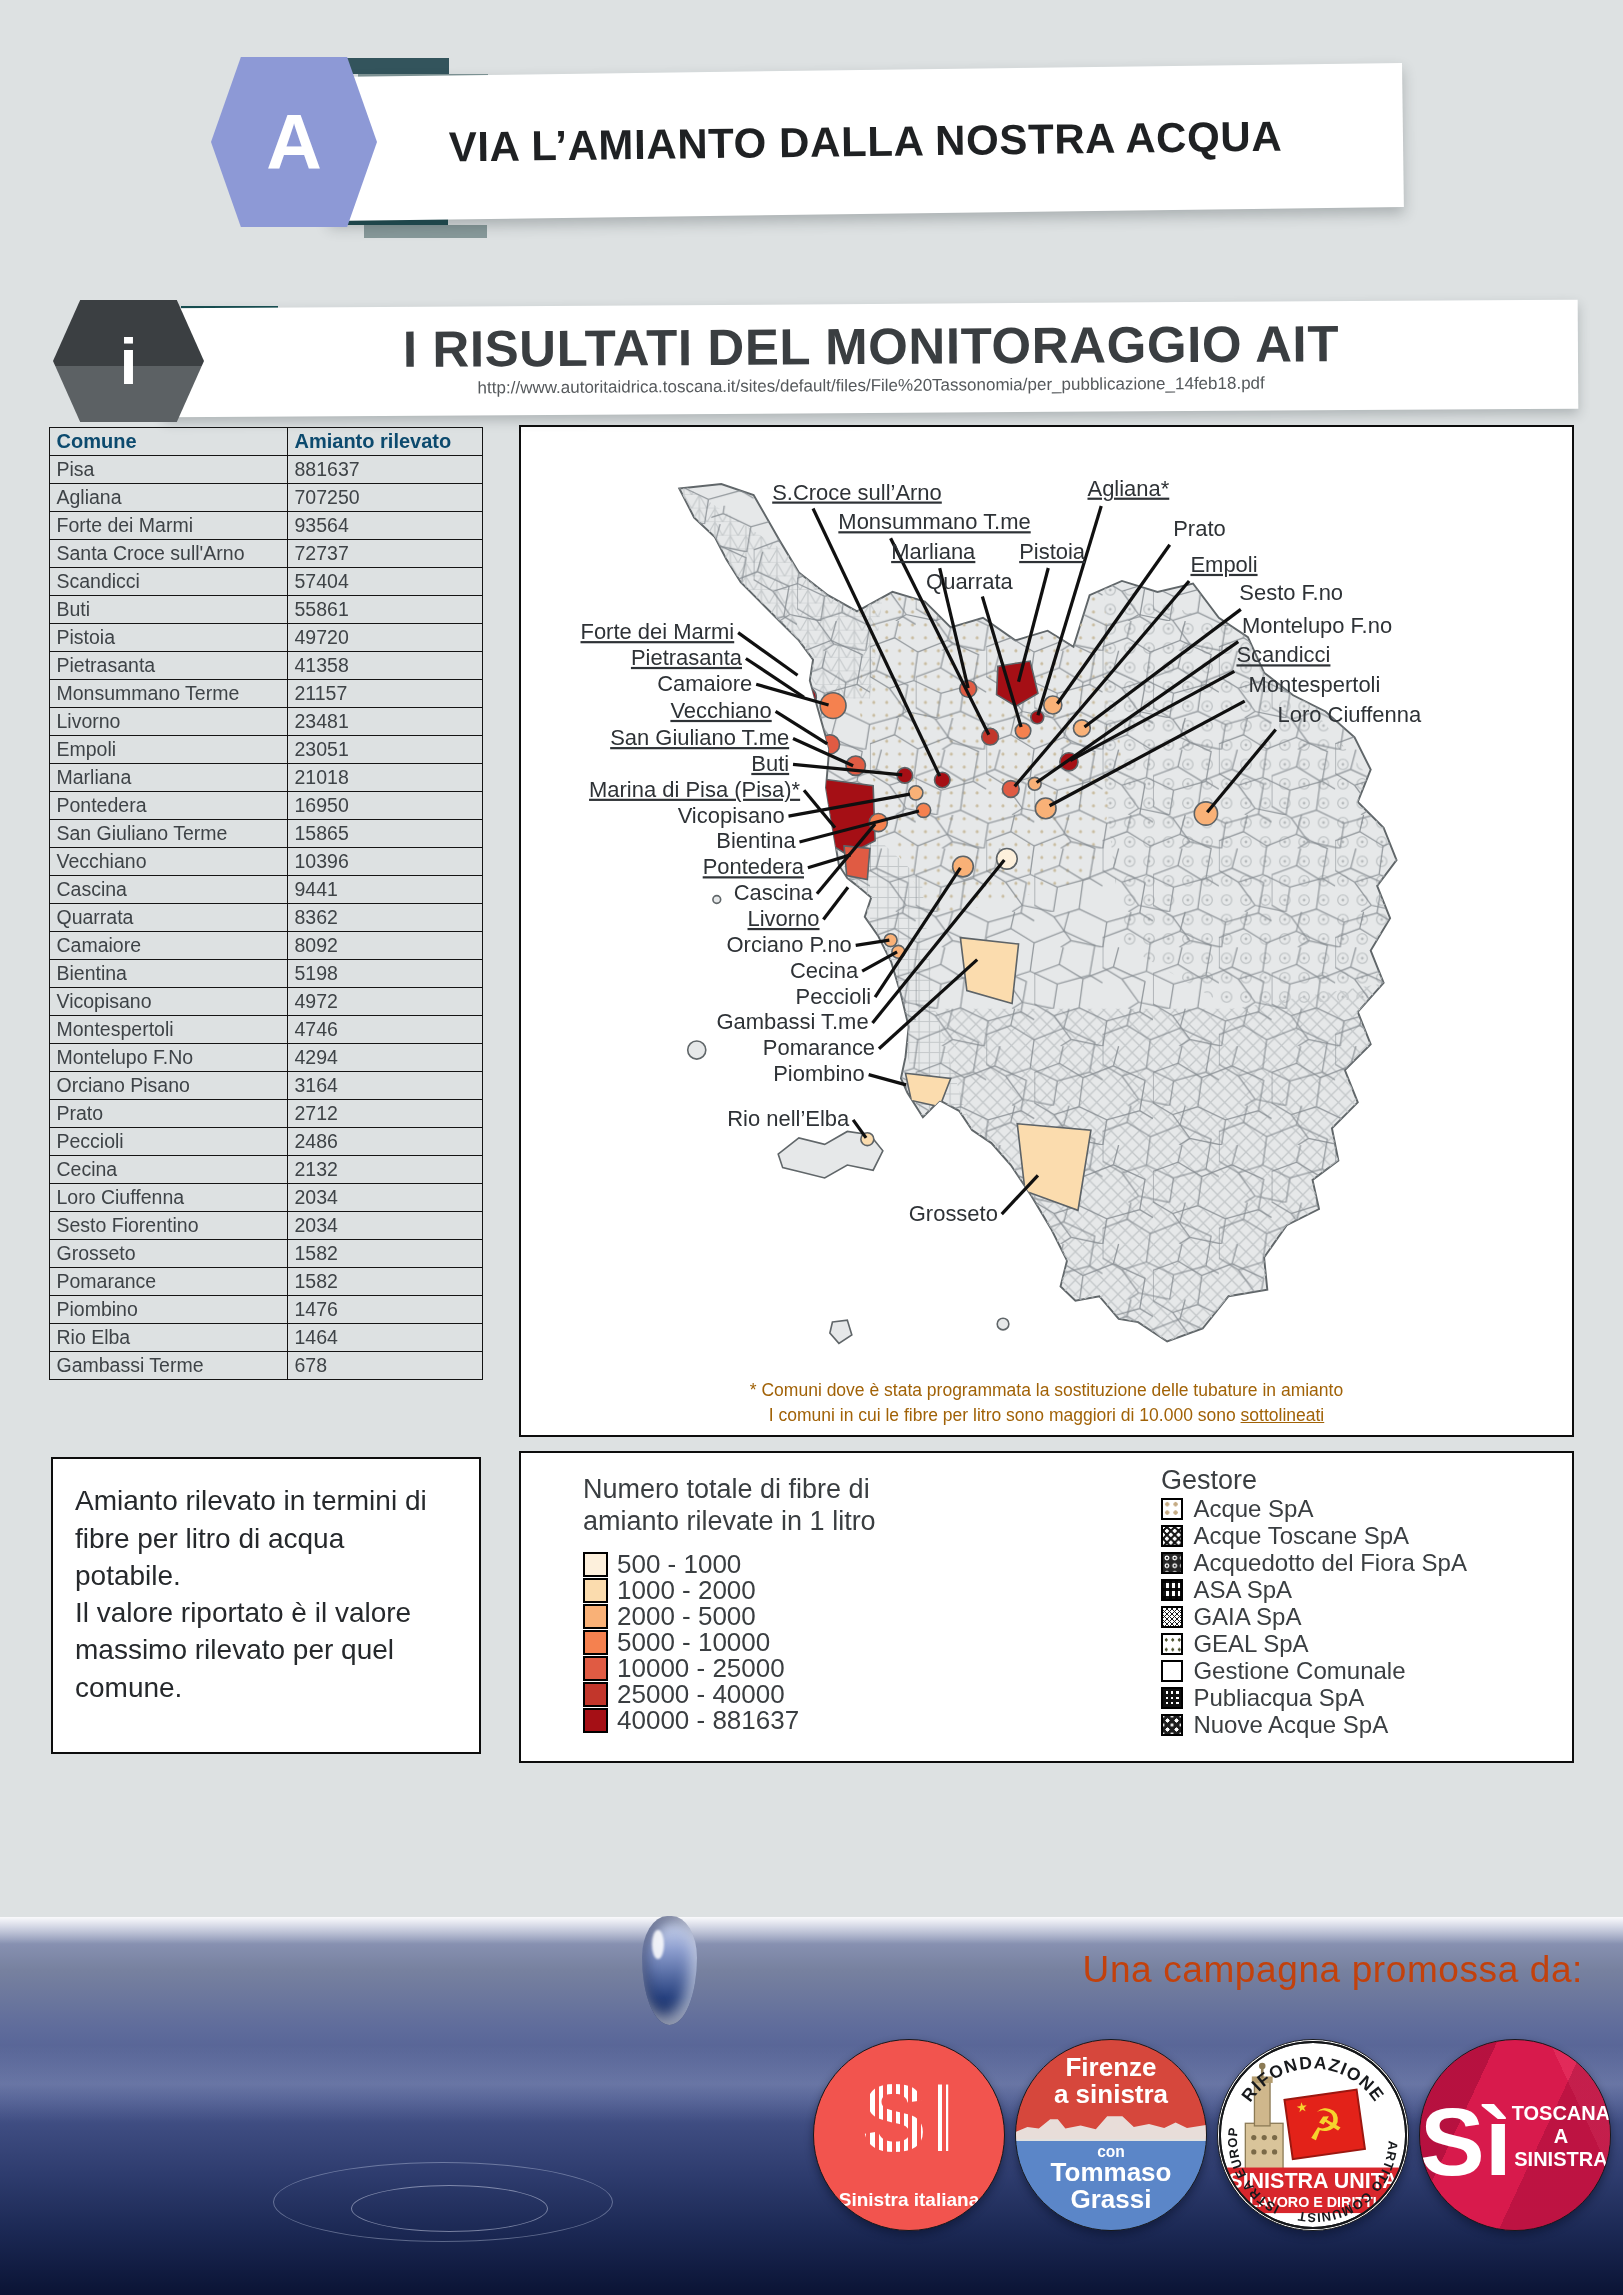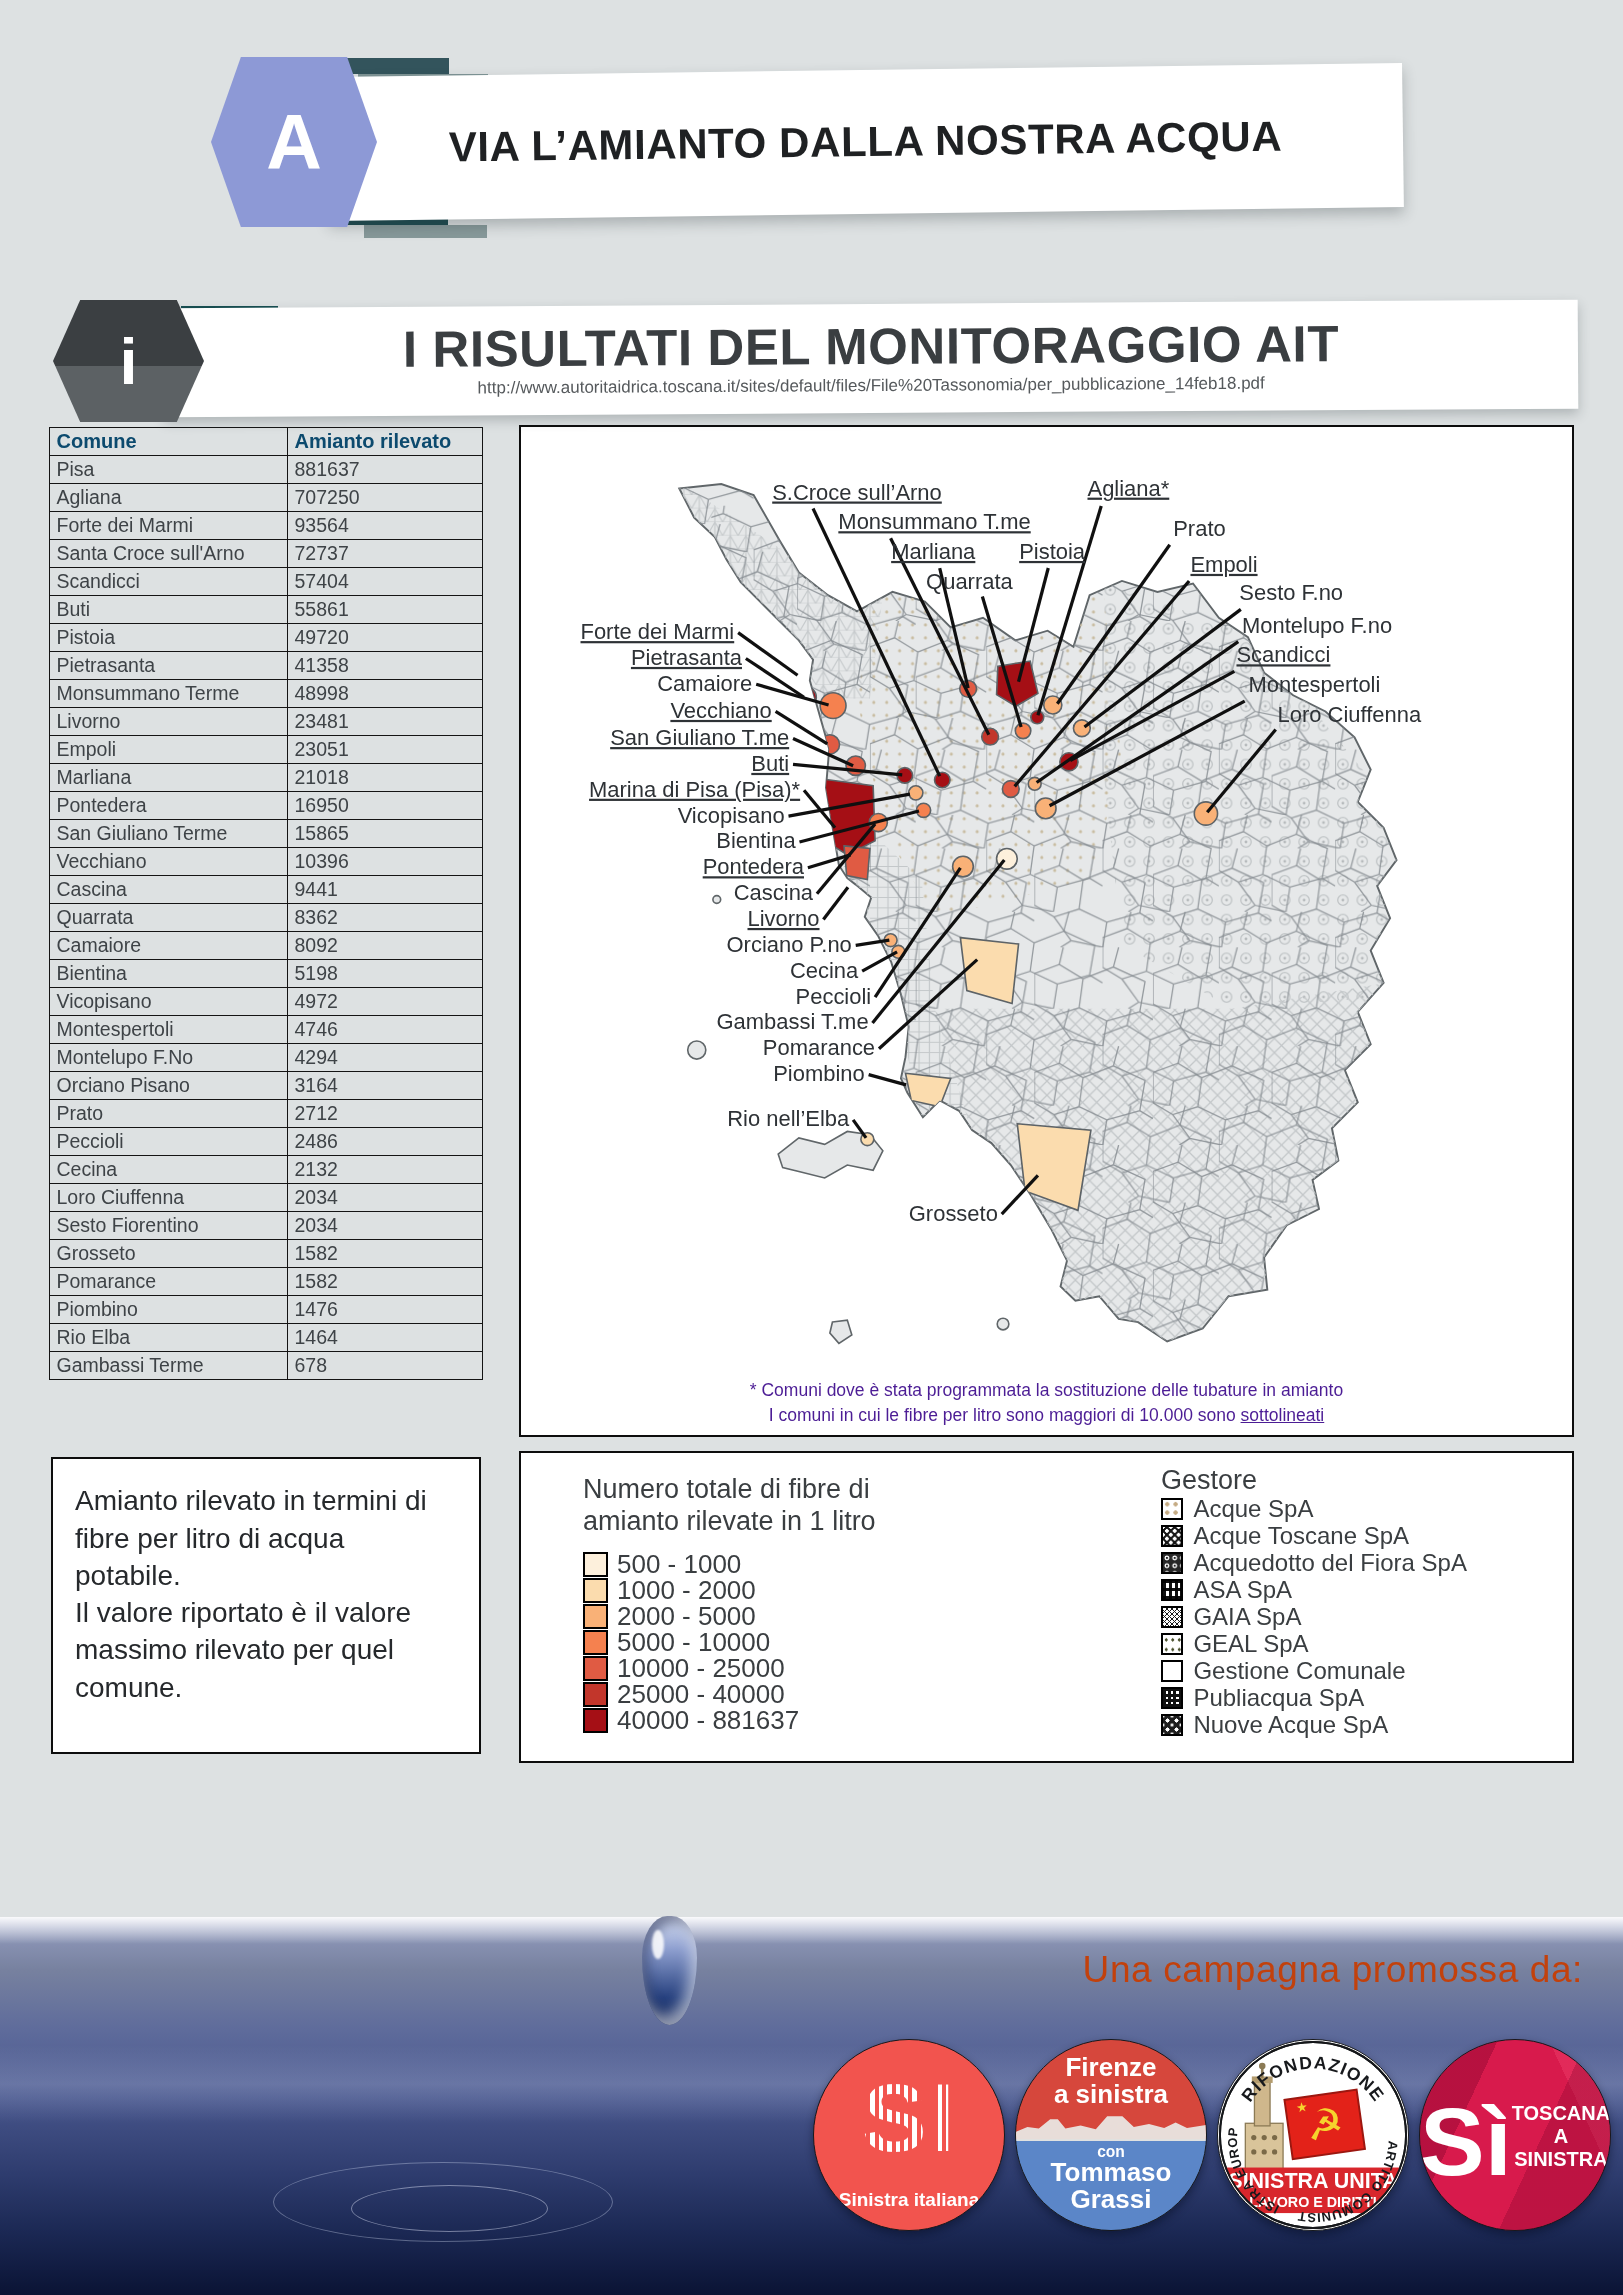--- a/index.html
+++ b/index.html
@@ -32,21 +32,21 @@
   th,td{border:1.3px solid #141414;padding:0 6.5px;height:27px;font-size:19.5px;color:#3e4347;
         overflow:hidden;white-space:nowrap;text-align:left;}
   th{font-weight:bold;color:#0c4a6e;font-size:20px;}
   col.c1{width:238px;}col.c2{width:195px;}
   #tablebox table{border:1.9px solid #141414;}
   
   #mapbox{position:absolute;left:519px;top:425px;width:1055px;height:1012px;background:#fff;
           border:2.6px solid #0d0d0d;box-sizing:border-box;}
   .maplabel{font-family:"Liberation Sans",sans-serif;font-size:34px;fill:#2e3236;}
   #map-footnote{position:absolute;left:0;right:0;bottom:7.8px;text-align:center;
-                font-size:17.5px;color:#4c1d95;line-height:1.4;}
+                font-size:17.5px;color:#a16207;line-height:1.4;}
   #map-footnote .und{text-decoration:underline;}
   
   #infobox{position:absolute;left:51px;top:1457px;width:430px;height:297px;background:#fff;
            border:2.6px solid #0d0d0d;box-sizing:border-box;padding:23.4px 22px;}
   #infobox p{margin:0;font-size:28px;line-height:1.33;color:#26292c;}
   
   #legendbox{position:absolute;left:519px;top:1451px;width:1055px;height:312px;background:#fff;
              border:2.6px solid #0d0d0d;box-sizing:border-box;}
   #colorlegend{position:absolute;left:62px;top:21px;}
   #colorlegend .title{font-size:27px;color:#3a3e41;line-height:1.18;}
@@ -177,21 +177,21 @@
         <tr>
           <td>Pistoia</td>
           <td>49720</td>
         </tr>
         <tr>
           <td>Pietrasanta</td>
           <td>41358</td>
         </tr>
         <tr>
           <td>Monsummano Terme</td>
-          <td>48998</td>
+          <td>21157</td>
         </tr>
         <tr>
           <td>Livorno</td>
           <td>23481</td>
         </tr>
         <tr>
           <td>Empoli</td>
           <td>23051</td>
         </tr>
         <tr>

